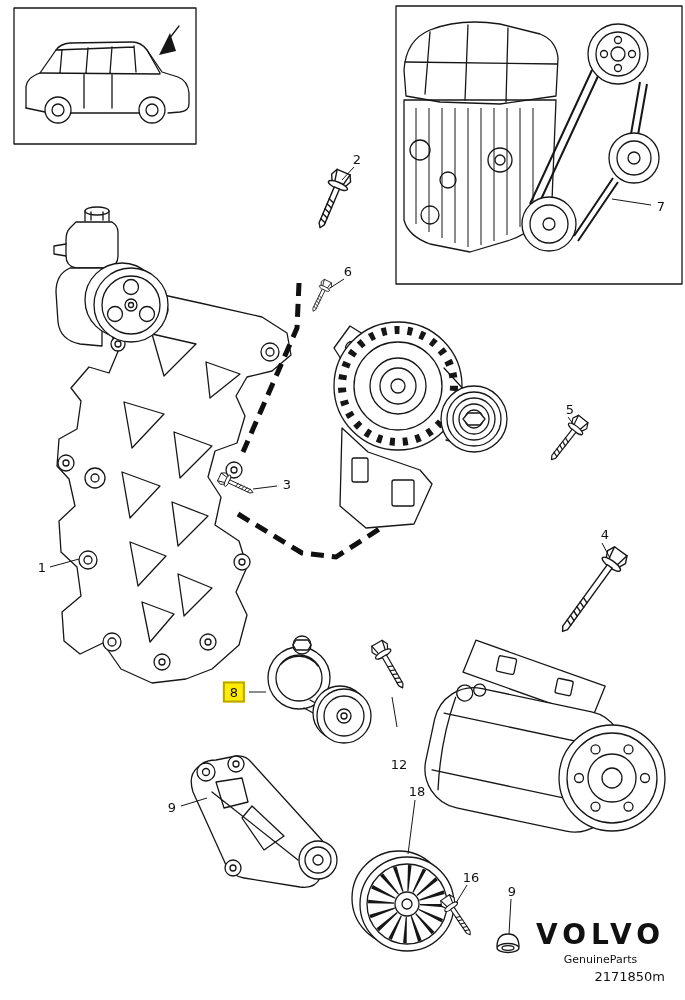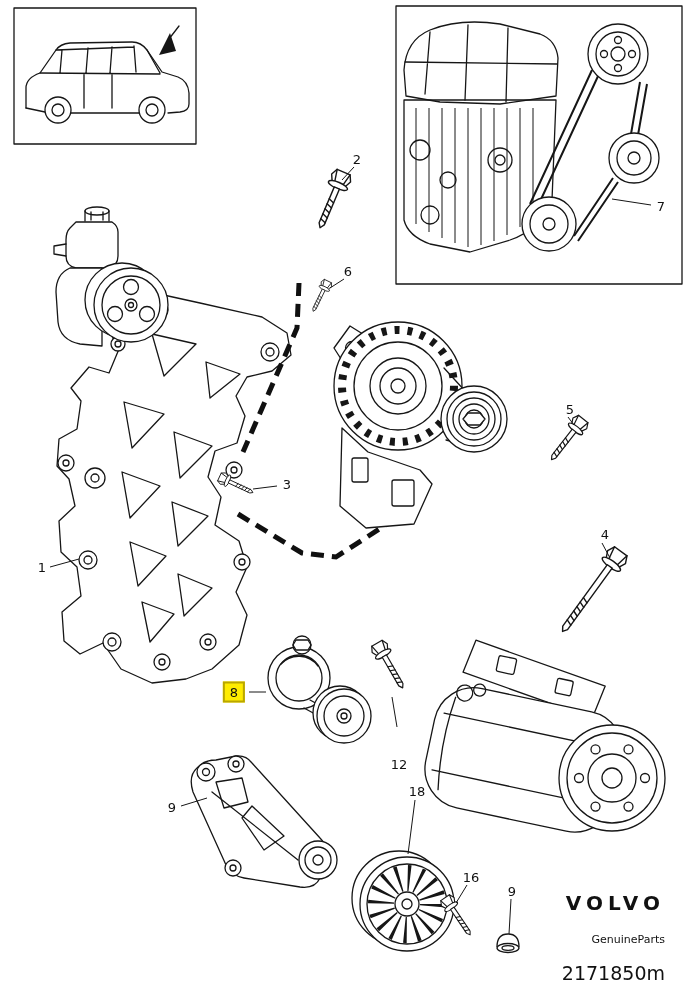--- a/index.html
+++ b/index.html
@@ -10,23 +10,23 @@
   svg .ln{stroke:#161616;stroke-width:1.3;fill:none;stroke-linecap:round;stroke-linejoin:round;}
   svg .wh{fill:#fff;stroke:#161616;stroke-width:1.3;stroke-linejoin:round;}
   svg .blk{fill:#161616;stroke:none;}
   svg .thin{stroke:#161616;stroke-width:1;fill:none;}
   svg .b2{stroke:#161616;stroke-width:2;fill:none;}
   svg .dash{stroke:#101010;stroke-width:5;fill:none;stroke-dasharray:13 8;stroke-linecap:butt;}
   .callout{position:absolute;transform:translate(-50%,-50%);font-size:13px;line-height:1;
            color:#111;white-space:nowrap;}
   .callout.hl{background:#FFEC00;border:2px solid #B9A600;padding:2px 5px;}
   .branding{position:absolute;right:20px;bottom:16px;text-align:right;}
-  .branding .logo{font-size:20px;font-weight:bold;letter-spacing:5px;}
-  .branding .tagline{font-size:11px;margin-top:18px;}
-  .branding .ref{font-size:19px;margin-top:16px;}
+  .branding .logo{font-size:28px;font-weight:bold;letter-spacing:5px;}
+  .branding .tagline{font-size:11px;margin-top:2px;text-align:center;}
+  .branding .ref{font-size:13px;margin-top:3px;}
 </style>
 </head>
 <body>
 
 <div class="stage">
 
 <svg viewBox="0 0 685 1000" width="685" height="1000">
 
   <g>
     <rect class="wh" x="14" y="8" width="182" height="136"></rect>

